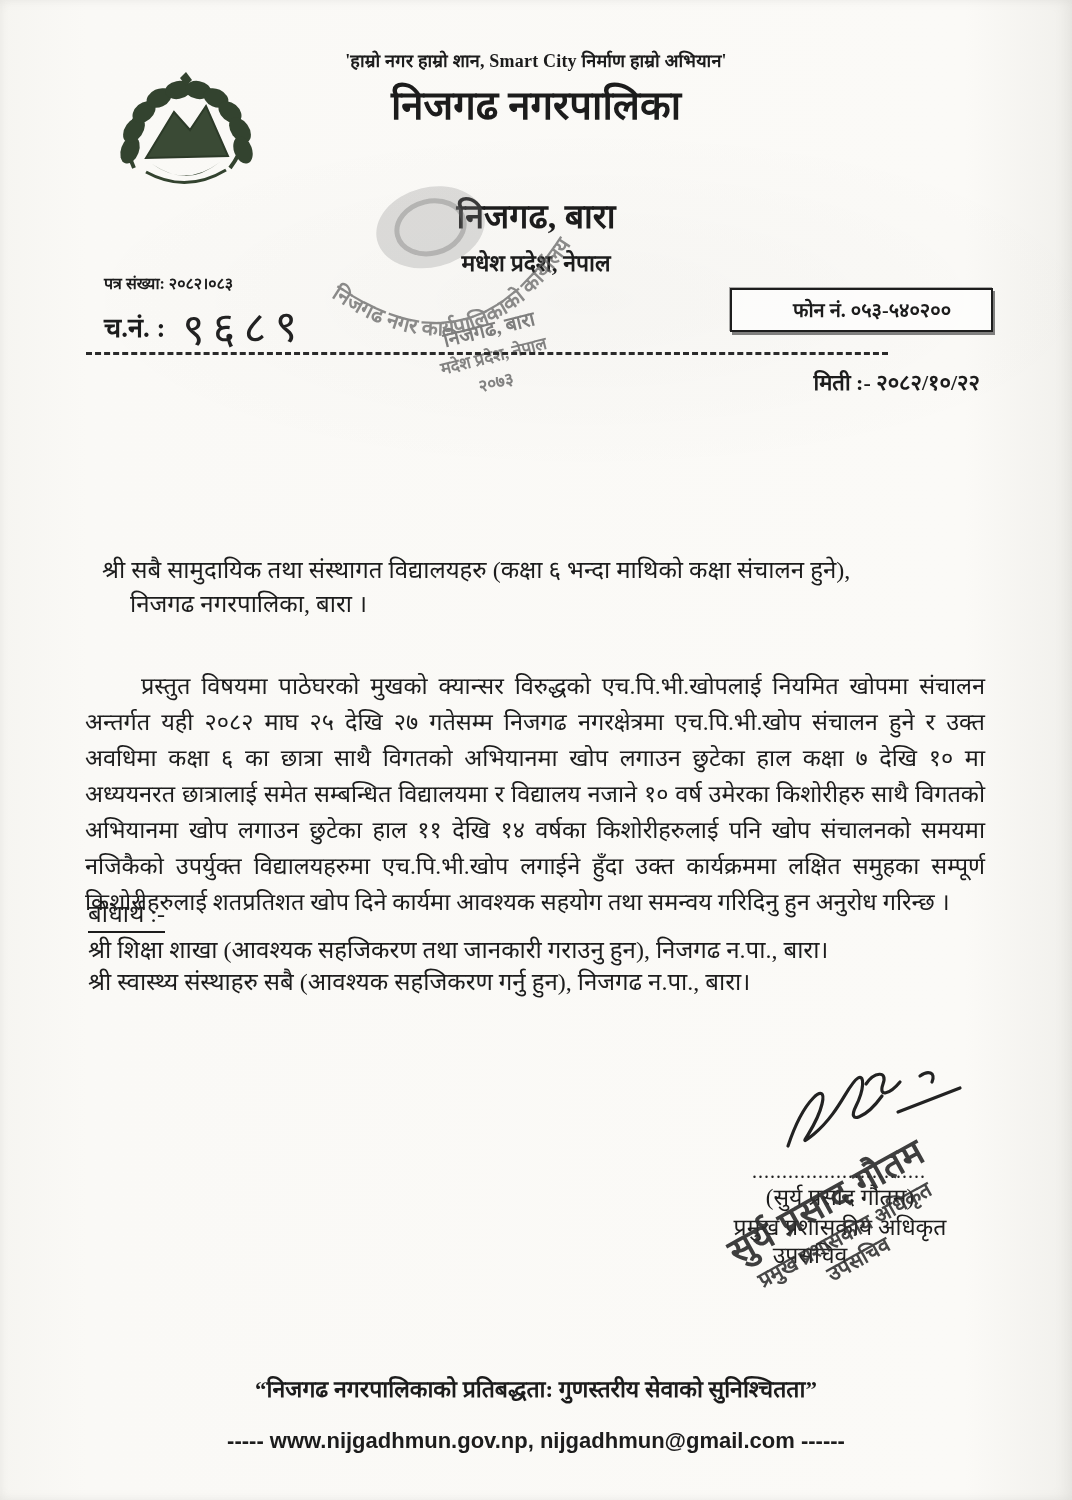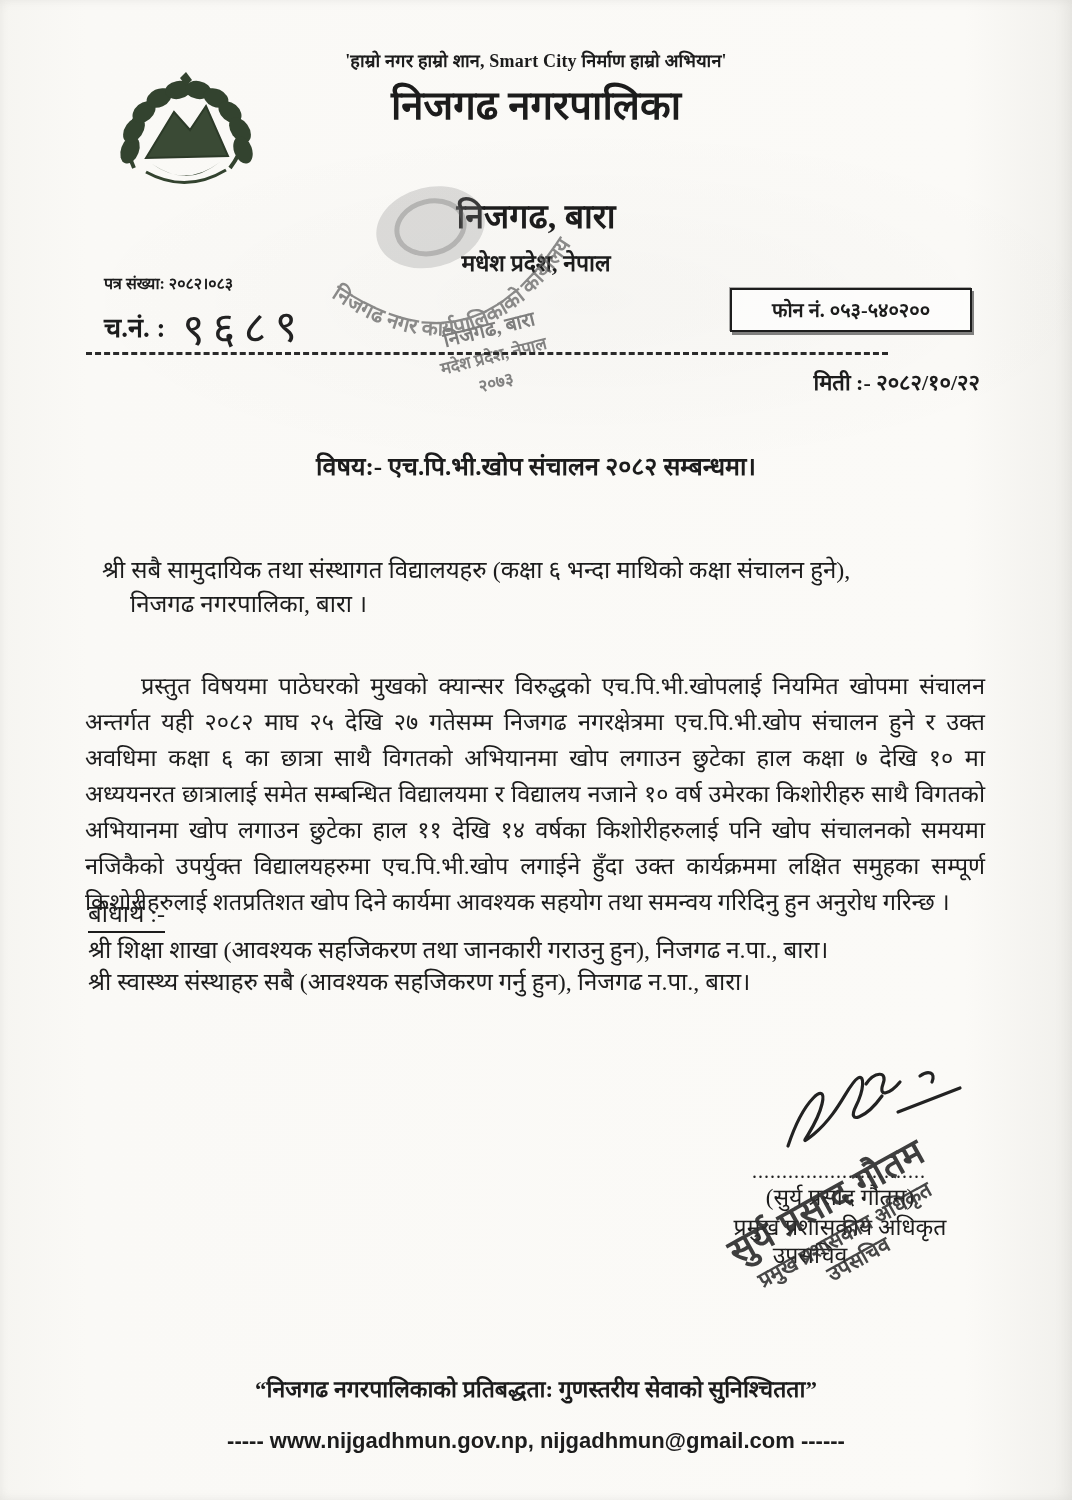--- a/index.html
+++ b/index.html
@@ -33,21 +33,21 @@
   .serial-hand{
     left:182px;top:296px;font-size:44px;
     font-family:"DejaVu Sans", sans-serif;
     transform:rotate(-2deg) skewX(-4deg);
     letter-spacing:8px;color:#222;
   }
   .phonebox{
     left:730px;top:288px;width:238px;height:40px;
     border:2px solid #1d1d1d;
     box-shadow:2px 3px 0 rgba(30,30,30,.55), -1px -1px 0 rgba(30,30,30,.35);
-    font-size:20px;line-height:40px;text-align:center;background:rgba(255,255,255,.6);
+    font-size:20px;line-height:40px;text-align:center;background:rgba(255,255,255,.6);padding-left:21px;
   }
   .dashrule{
     left:86px;top:352px;width:802px;height:0;
     border-top:3px dashed #2a2a2a;
   }
   .dateline{right:92px;top:366px;font-size:22px;}
 
   .subject{left:0;right:0;top:448px;font-size:25px;}
 
   .addr1{left:102px;top:552px;font-size:24px;}
@@ -132,21 +132,20 @@
     </g>
   </svg>
 
   <div class="abs refline b">पत्र संख्या: २०८२।०८३</div>
   <div class="abs serialline b">च.नं. :</div>
   <div class="abs serial-hand">९६८९</div>
   <div class="abs phonebox b">फोन नं. ०५३-५४०२००</div>
   <div class="abs dashrule"></div>
   <div class="abs dateline b">मिती :- २०८२/१०/२२</div>
 
-  <div class="abs subject center b">विषय:- एच.पि.भी.खोप संचालन २०८२ सम्बन्धमा।</div>
 
   <div class="abs addr1">श्री सबै सामुदायिक तथा संस्थागत विद्यालयहरु (कक्षा ६ भन्दा माथिको कक्षा संचालन हुने),</div>
   <div class="abs addr2">निजगढ नगरपालिका, बारा ।</div>
 
   <div class="abs bodypara">प्रस्तुत विषयमा पाठेघरको मुखको क्यान्सर विरुद्धको एच.पि.भी.खोपलाई नियमित खोपमा संचालन अन्तर्गत यही २०८२ माघ २५ देखि २७ गतेसम्म निजगढ नगरक्षेत्रमा एच.पि.भी.खोप संचालन हुने र उक्त अवधिमा कक्षा ६ का छात्रा साथै विगतको अभियानमा खोप लगाउन छुटेका हाल कक्षा ७ देखि १० मा अध्ययनरत छात्रालाई समेत सम्बन्धित विद्यालयमा र विद्यालय नजाने १० वर्ष उमेरका किशोरीहरु साथै विगतको अभियानमा खोप लगाउन छुटेका हाल ११ देखि १४ वर्षका किशोरीहरुलाई पनि खोप संचालनको समयमा नजिकैको उपर्युक्त विद्यालयहरुमा एच.पि.भी.खोप लगाईने हुँदा उक्त कार्यक्रममा लक्षित समुहका सम्पूर्ण किशोरीहरुलाई शतप्रतिशत खोप दिने कार्यमा आवश्यक सहयोग तथा समन्वय गरिदिनु हुन अनुरोध गरिन्छ ।</div>
 
   <div class="abs cc-head">बोधार्थ :-</div>
   <div class="abs cc1">श्री शिक्षा शाखा (आवश्यक सहजिकरण तथा जानकारी गराउनु हुन), निजगढ न.पा., बारा।</div>
   <div class="abs cc2">श्री स्वास्थ्य संस्थाहरु सबै (आवश्यक सहजिकरण गर्नु हुन), निजगढ न.पा., बारा।</div>
 

